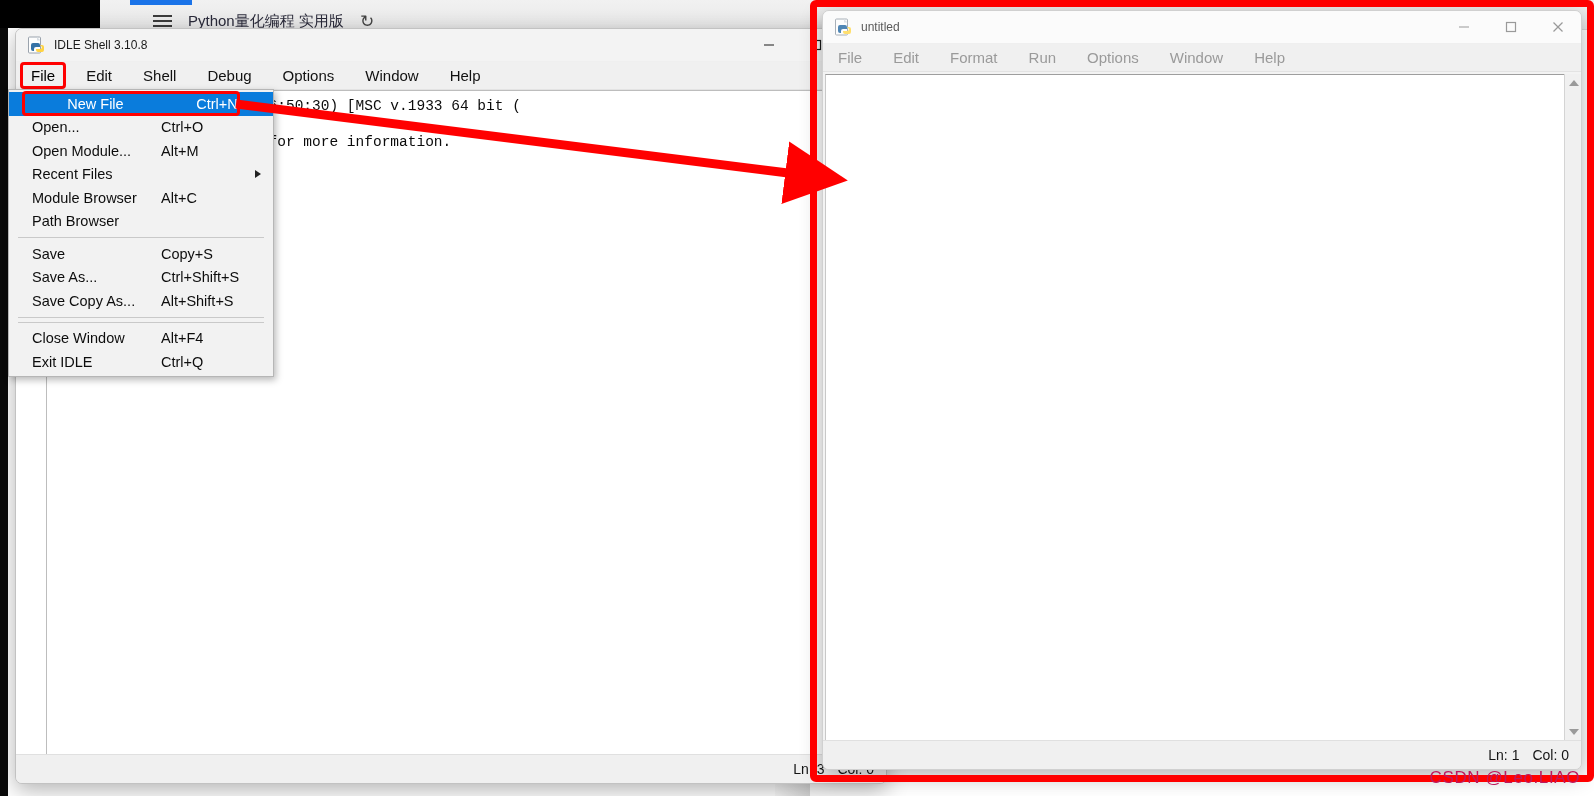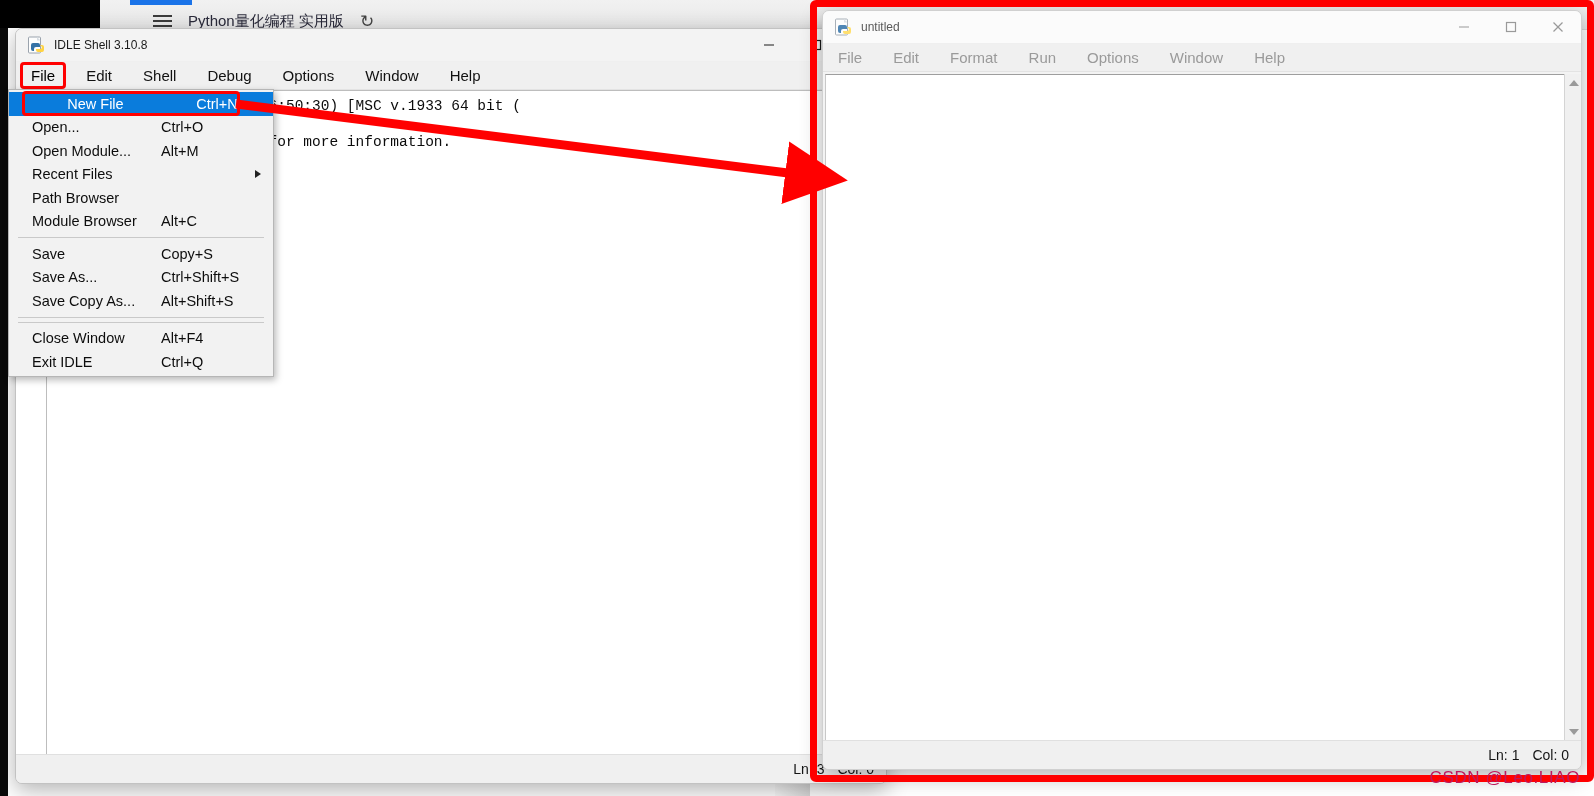--- a/index.html
+++ b/index.html
@@ -294,26 +294,26 @@
     <div class="mrow">
       <span class="mlabel">Open Module...</span>
       <span class="maccel">Alt+M</span>
     </div>
     <div class="mrow">
       <span class="mlabel">Recent Files</span>
       <span class="maccel"></span>
       <span class="submarker"></span>
     </div>
     <div class="mrow">
+      <span class="mlabel">Module Browser</span>
+      <span class="maccel">Alt+C</span>
+    </div>
+    <div class="mrow">
       <span class="mlabel">Path Browser</span>
       <span class="maccel"></span>
-    </div>
-    <div class="mrow">
-      <span class="mlabel">Module Browser</span>
-      <span class="maccel">Alt+C</span>
     </div>
     <div class="msep"></div>
     <div class="mrow">
       <span class="mlabel">Save</span>
       <span class="maccel">Copy+S</span>
     </div>
     <div class="mrow">
       <span class="mlabel">Save As...</span>
       <span class="maccel">Ctrl+Shift+S</span>
     </div>

